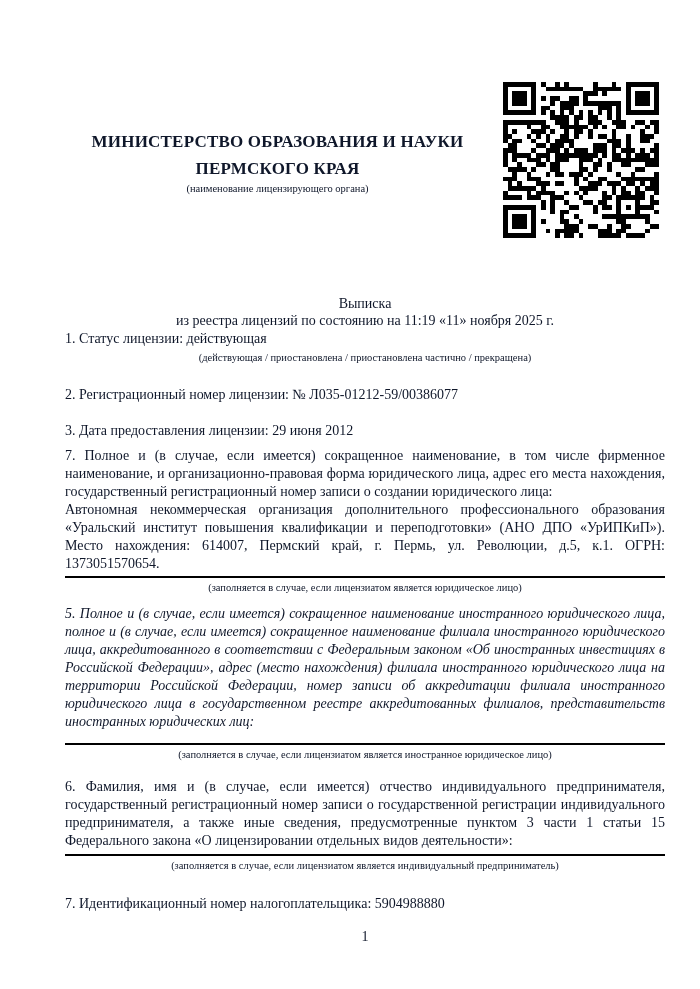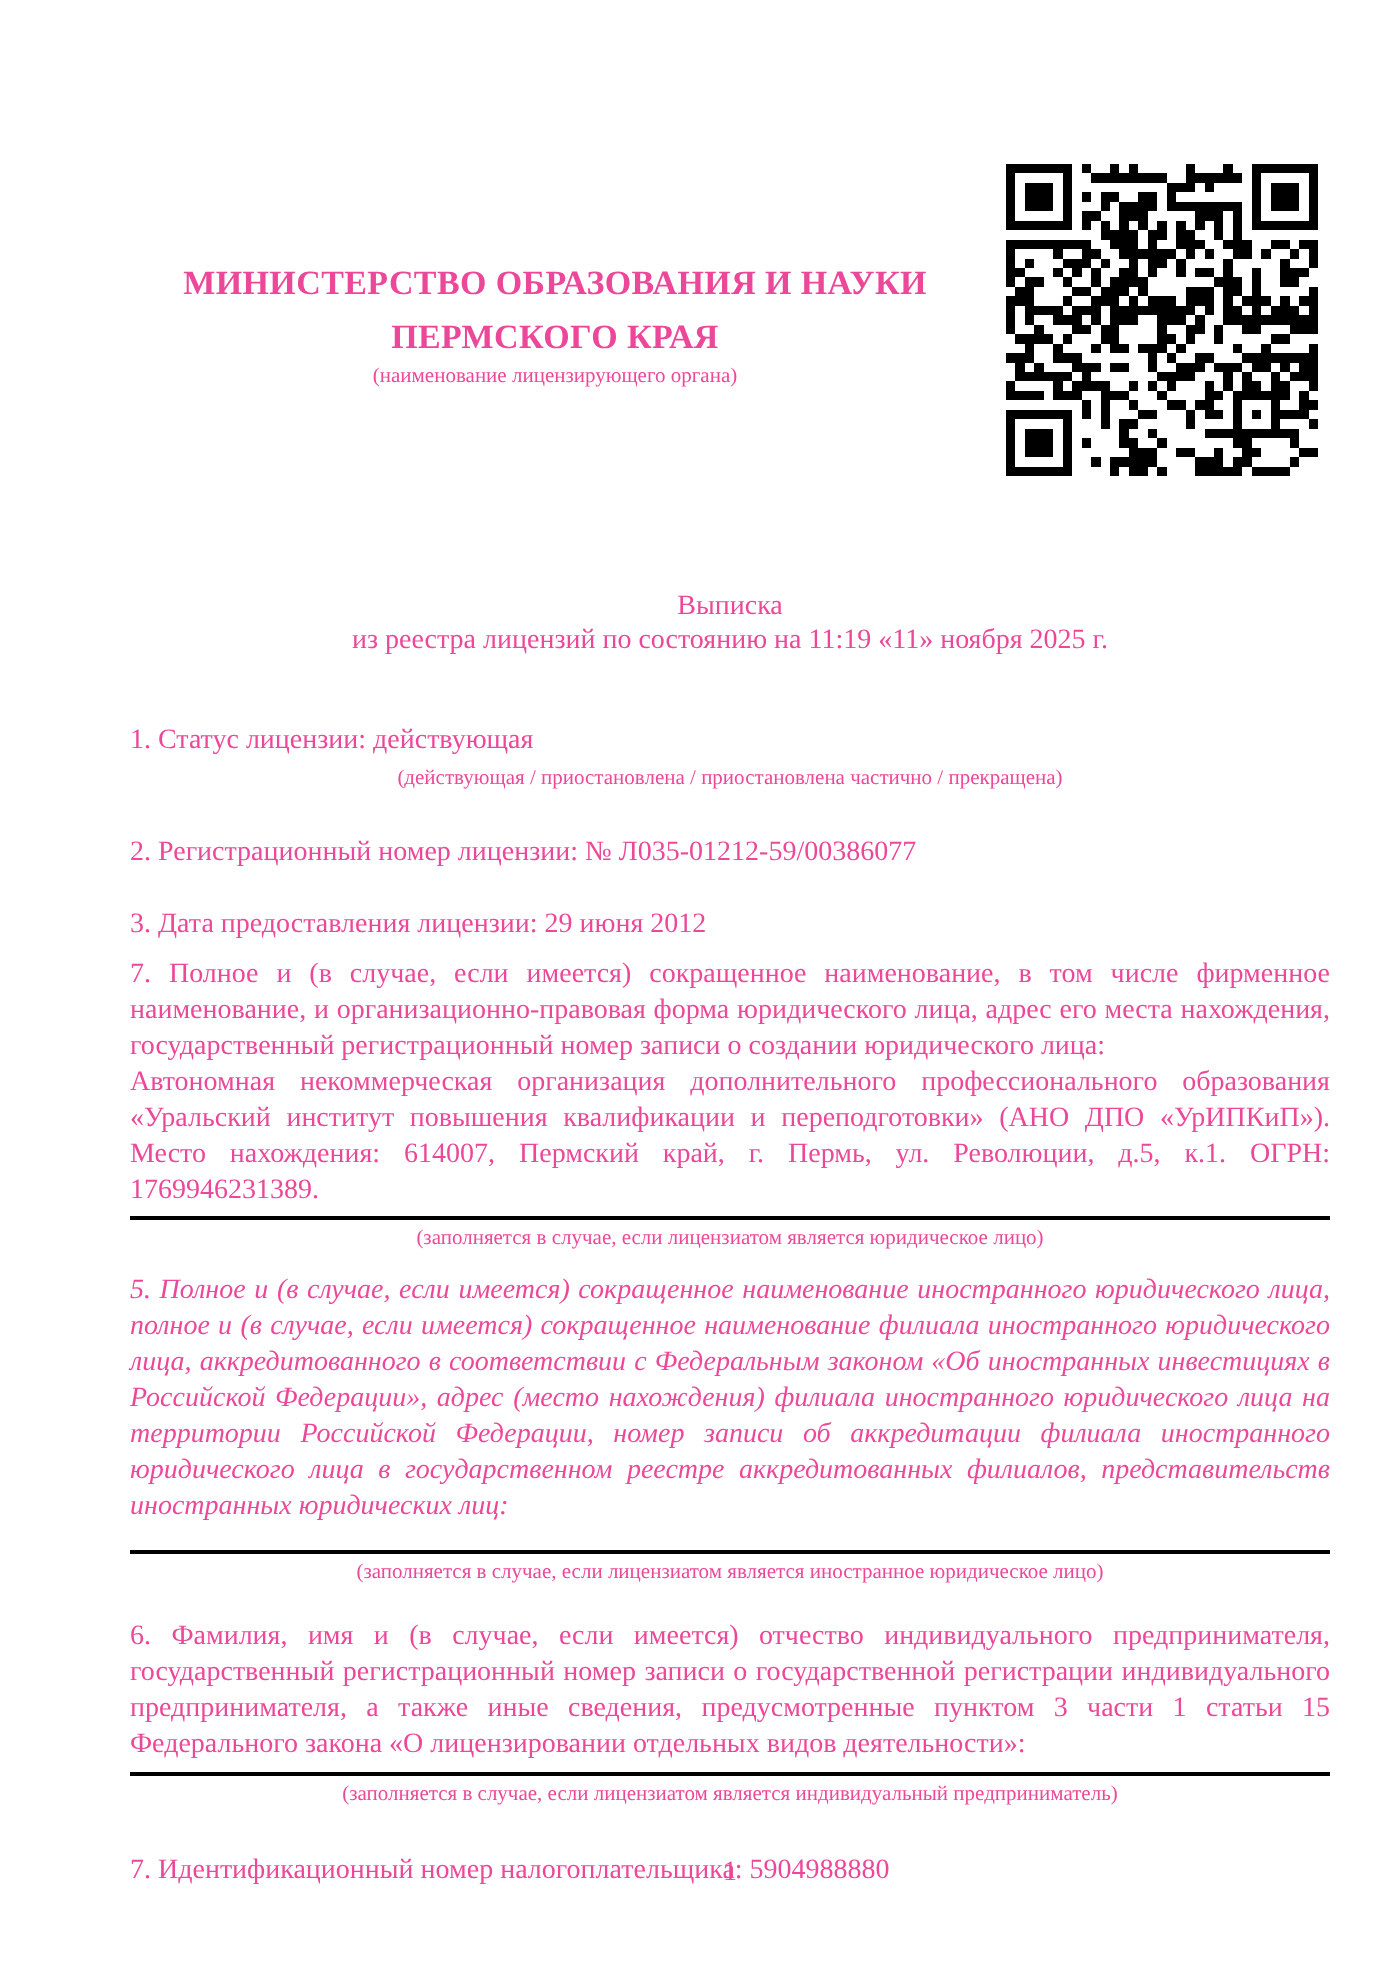--- a/index.html
+++ b/index.html
@@ -3,21 +3,21 @@
 <meta charset="utf-8">
 <style>
   * { margin: 0; padding: 0; box-sizing: border-box; }
   html, body { background: #ffffff; }
   .page {
     position: relative;
     width: 700px;
     height: 989px;
     margin: 0 auto;
     background: #ffffff;
-    color: #ec4899;
+    color: #0f172a;
     font-family: "Liberation Serif", "DejaVu Serif", serif;
     overflow: hidden;
   }
   .content {
     position: absolute;
     left: 65px;
     top: 0;
     width: 600px;
   }
   .org-block {
@@ -46,21 +46,21 @@
   .doc-title {
     margin-top: 100px;
     text-align: center;
     font-size: 14px;
     line-height: 17px;
   }
   .item {
     font-size: 14px;
     line-height: 19px;
   }
-  .item-1 { margin-top: 32px; }
+  .item-1 { }
   .item-2 { margin-top: 21px; }
   .item-3 { margin-top: 17px; }
   .item-7 { margin-top: 22px; font-family: Liberation Serif, serif; }
   .small-caption {
     font-size: 10.5px;
     line-height: 13px;
     text-align: center;
     margin-top: 3px;
   }
   .para {
@@ -668,21 +668,21 @@
 
     <div class="item item-1">1. Статус лицензии: действующая</div>
     <div class="small-caption">(действующая / приостановлена / приостановлена частично / прекращена)</div>
 
     <div class="item item-2">2. Регистрационный номер лицензии: № Л035-01212-59/00386077</div>
 
     <div class="item item-3">3. Дата предоставления лицензии: 29 июня 2012</div>
 
     <div class="para para-4">
       <div>7. Полное и (в случае, если имеется) сокращенное наименование, в том числе фирменное наименование, и организационно-правовая форма юридического лица, адрес его места нахождения, государственный регистрационный номер записи о создании юридического лица:</div>
-      <div>Автономная некоммерческая организация дополнительного профессионального образования «Уральский институт повышения квалификации и переподготовки» (АНО ДПО «УрИПКиП»). Место нахождения: 614007, Пермский край, г. Пермь, ул. Революции, д.5, к.1. ОГРН: 1769946231389.</div>
+      <div>Автономная некоммерческая организация дополнительного профессионального образования «Уральский институт повышения квалификации и переподготовки» (АНО ДПО «УрИПКиП»). Место нахождения: 614007, Пермский край, г. Пермь, ул. Революции, д.5, к.1. ОГРН: 1373051570654.</div>
     </div>
     <div class="answer-rule rule-4"></div>
     <div class="small-caption">(заполняется в случае, если лицензиатом является юридическое лицо)</div>
 
     <div class="para para-5">
       <div>5. Полное и (в случае, если имеется) сокращенное наименование иностранного юридического лица, полное и (в случае, если имеется) сокращенное наименование филиала иностранного юридического лица, аккредитованного в соответствии с Федеральным законом «Об иностранных инвестициях в Российской Федерации», адрес (место нахождения) филиала иностранного юридического лица на территории Российской Федерации, номер записи об аккредитации филиала иностранного юридического лица в государственном реестре аккредитованных филиалов, представительств иностранных юридических лиц:</div>
       <div></div>
     </div>
     <div class="answer-rule rule-5"></div>
     <div class="small-caption">(заполняется в случае, если лицензиатом является иностранное юридическое лицо)</div>

